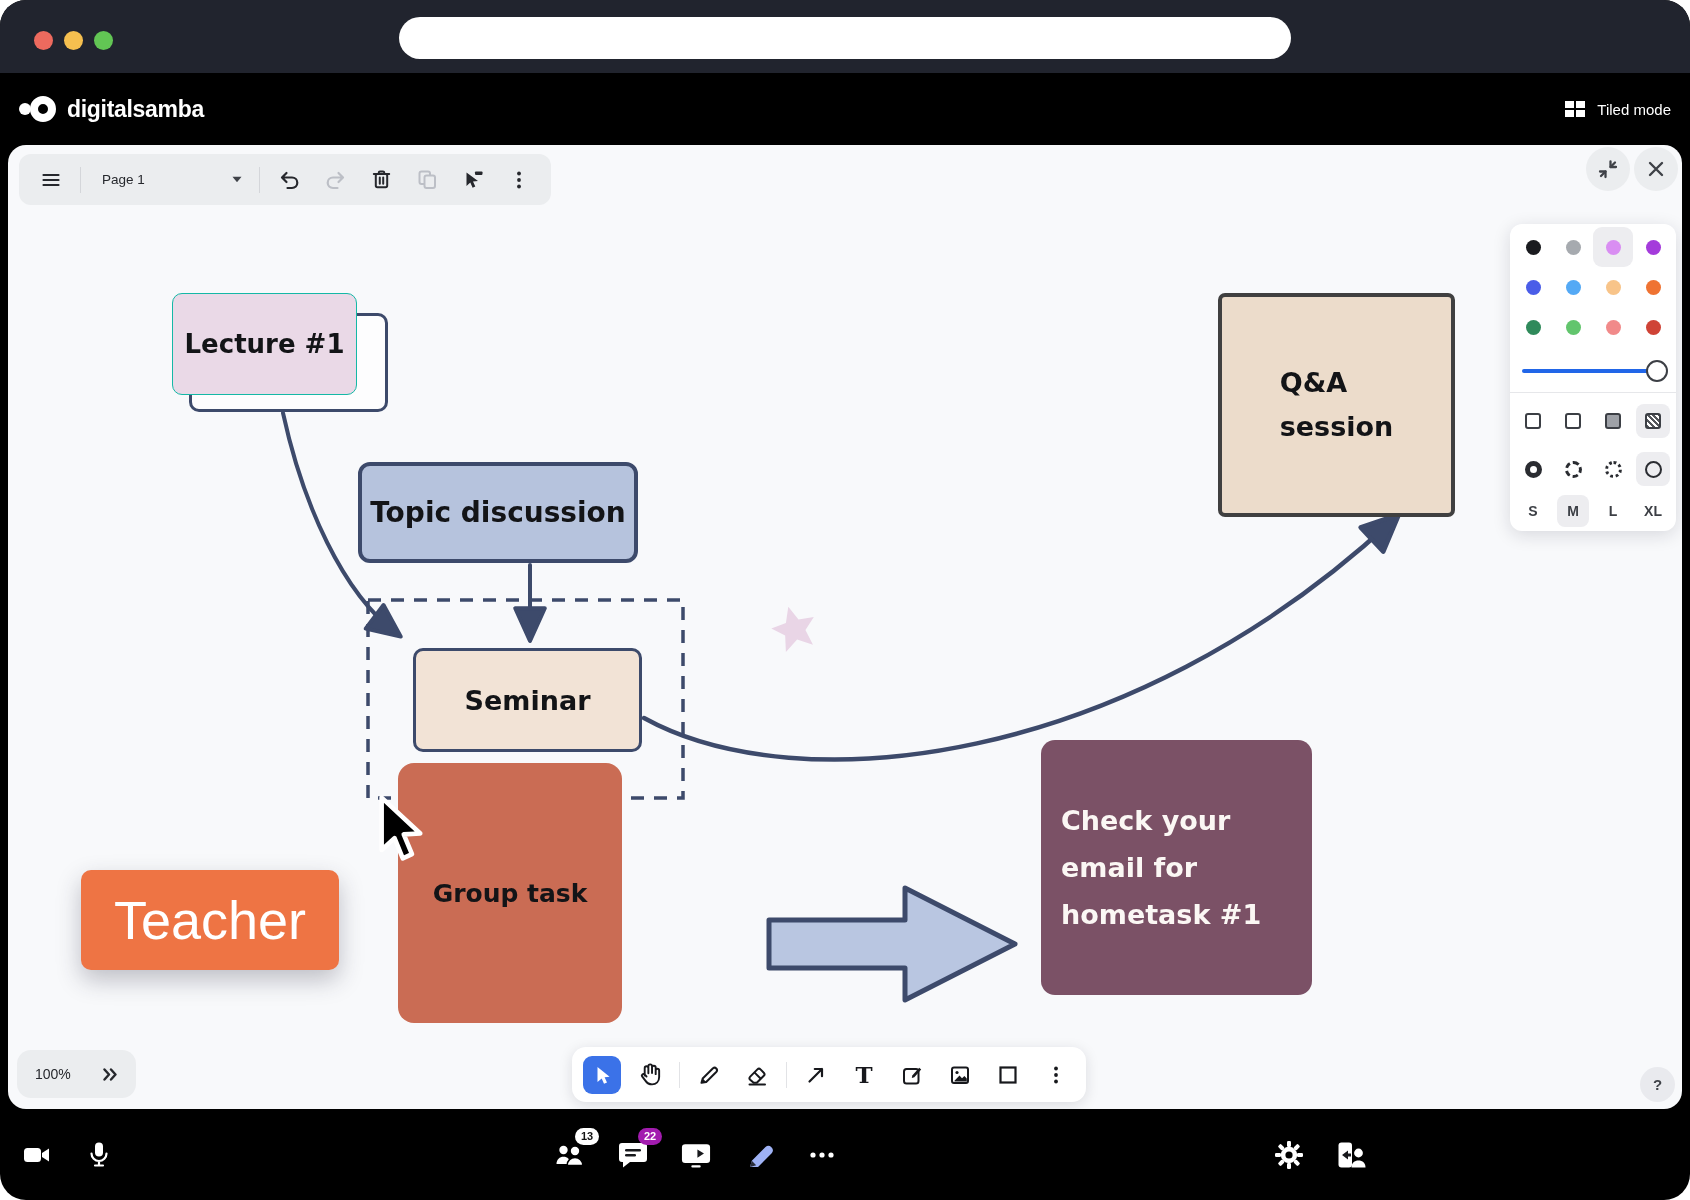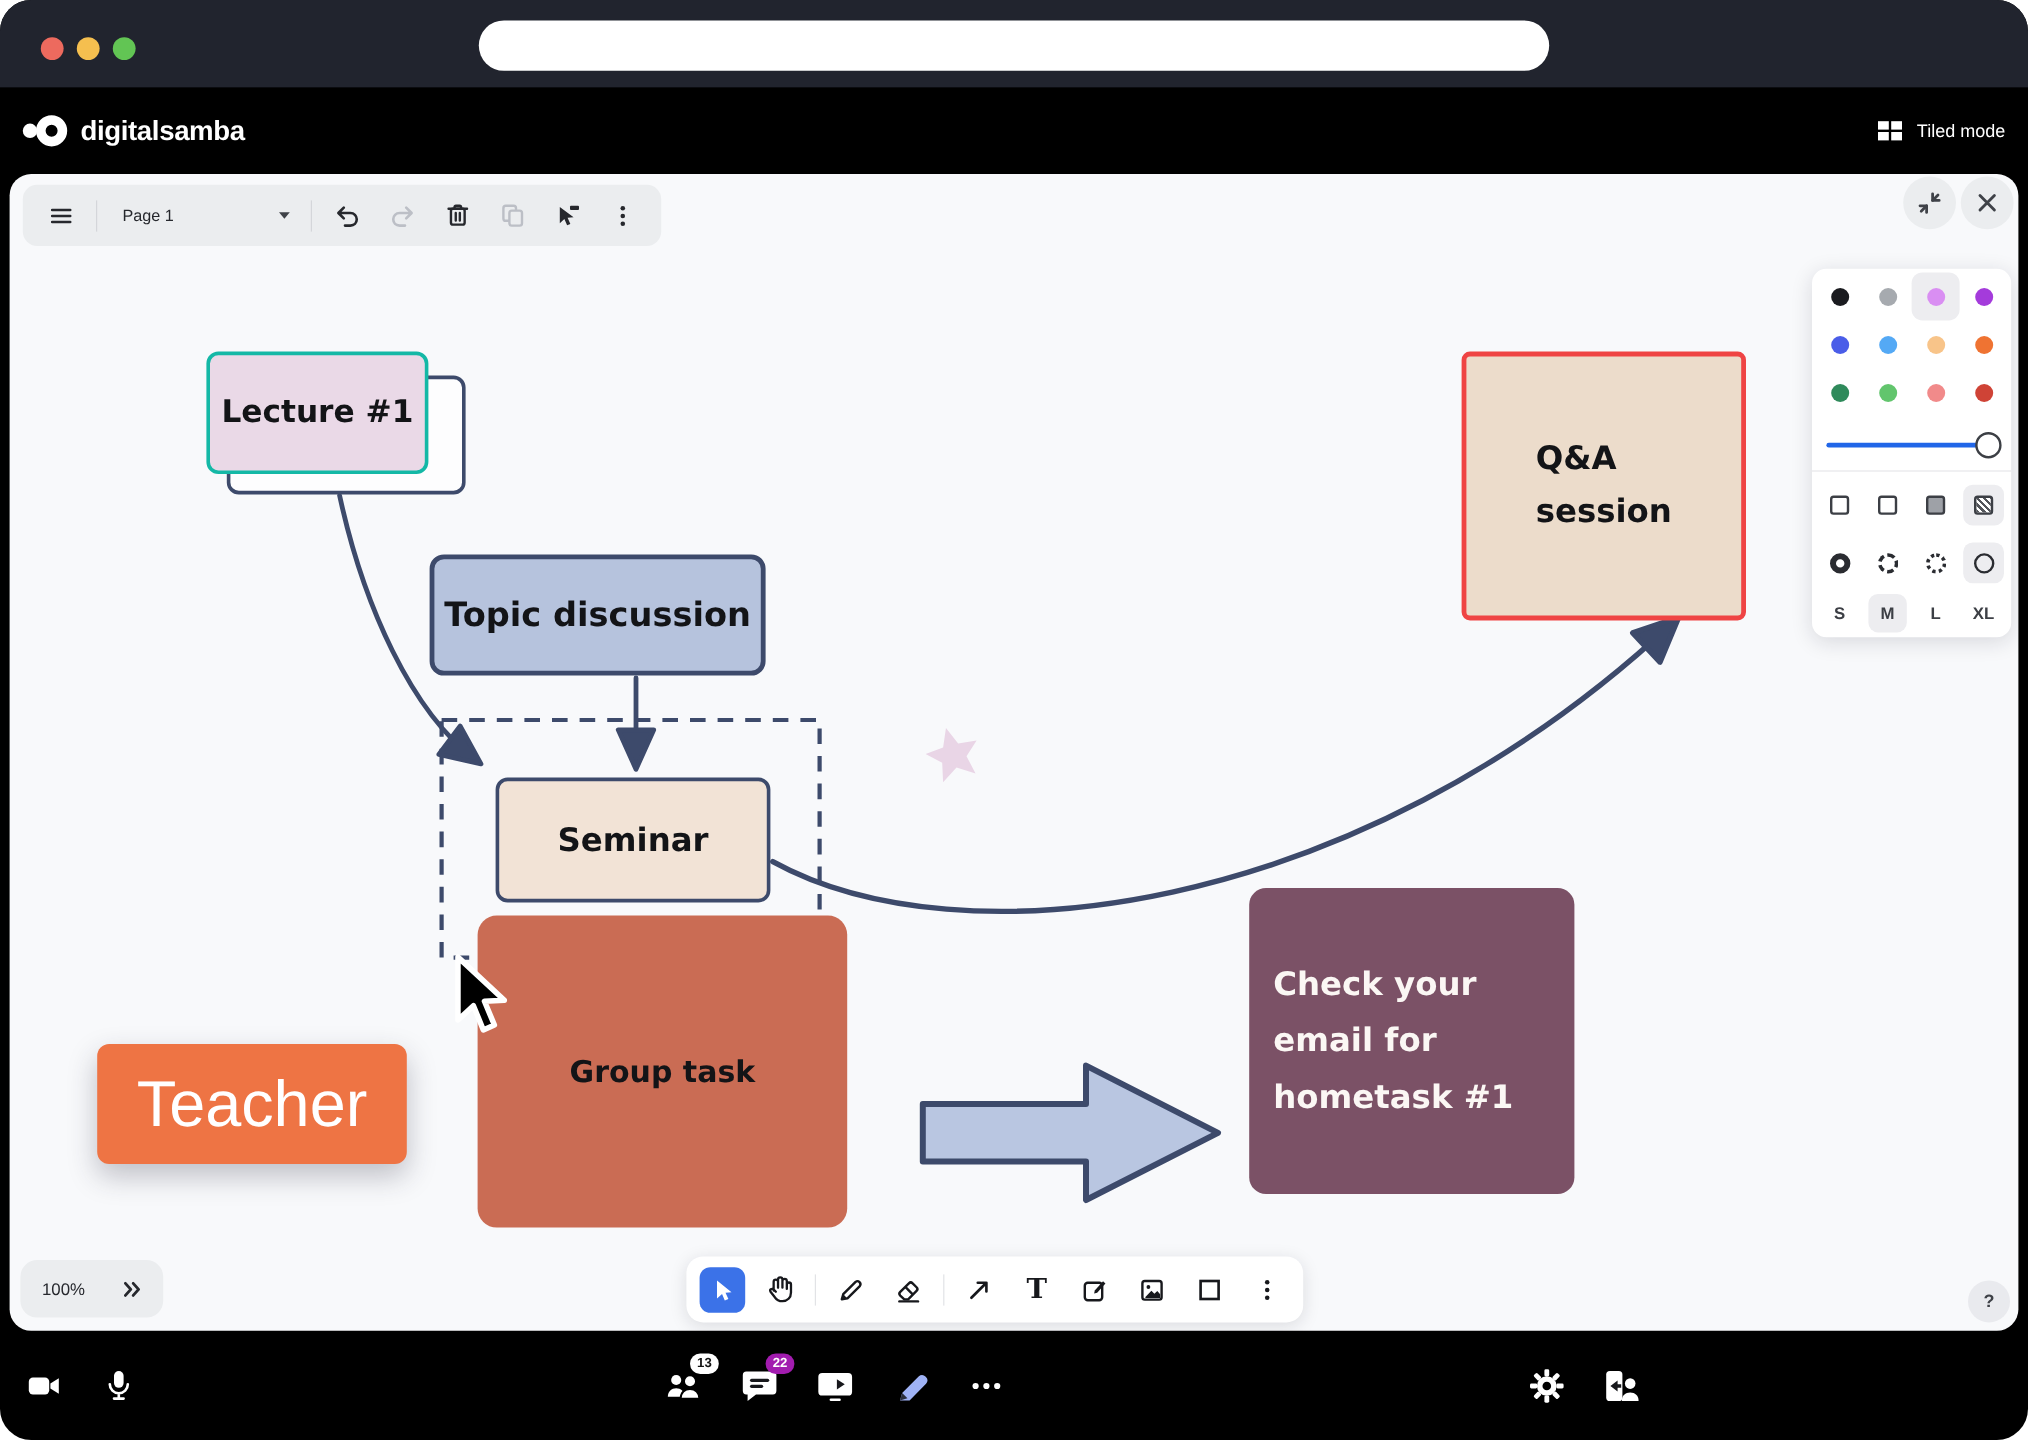--- a/index.html
+++ b/index.html
@@ -22,26 +22,26 @@
   .tiled-text { color:#fff; font-size:15px; }
 
   
   .board { position:absolute; left:8px; top:145px; width:1674px; height:964px; background:#f8f9fb; border-radius:18px; overflow:hidden; }
 
   .connectors { position:absolute; left:0; top:0; width:1674px; height:964px; }
 
   .node { position:absolute; display:flex; align-items:center; justify-content:center;
           font-family:"DejaVu Sans", sans-serif; font-weight:700; color:#131417; }
   .n-back    { left:181px; top:168px; width:199px; height:99px; border:3px solid #3d4a6b; border-radius:10px; background:#fdfdfe; }
-  .n-lecture { left:164px; top:148px; width:185px; height:102px; border:3px solid #14b8a6; border-radius:10px; font-size:26px; }
+  .n-lecture { left:164px; top:148px; width:185px; height:102px; border:1px solid #14b8a6; border-radius:10px; font-size:26px; }
   .n-topic   { left:350px; top:317px; width:280px; height:101px; border:4px solid #3d4a6b; border-radius:12px; font-size:28px; }
   .n-seminar { left:405px; top:503px; width:229px; height:104px; border:3px solid #3d4a6b; border-radius:10px; font-size:27px; }
-  .n-qa      { left:1210px; top:148px; width:237px; height:224px; border:4px solid #ef4444; border-radius:7px; font-size:27px; }
+  .n-qa      { left:1210px; top:148px; width:237px; height:224px; border:4px solid #404040; border-radius:7px; font-size:27px; }
   .n-qa .lines { line-height:44px; text-align:left; }
-  .n-group   { left:390px; top:618px; width:308px; height:260px; border-radius:16px; font-size:25px; }
+  .n-group   { left:390px; top:618px; width:224px; height:260px; border-radius:16px; font-size:25px; }
   .n-teacher { left:73px; top:725px; width:258px; height:100px; border-radius:10px; color:#fff; font-size:54px; font-weight:500;
                font-family:"Liberation Sans", sans-serif; box-shadow:0 10px 24px rgba(40,40,60,.28); }
   .n-hometask{ left:1033px; top:595px; width:271px; height:255px; border-radius:14px; color:#fbf7f4; font-size:27px;
                justify-content:flex-start; padding-left:20px; }
   .n-hometask .lines { line-height:47px; text-align:left; }
 
   .board-cursor { position:absolute; left:358px; top:648px; }
 
   
   .tb { position:absolute; left:11px; top:9px; height:51px; background:#ebedef; border-radius:12px;

